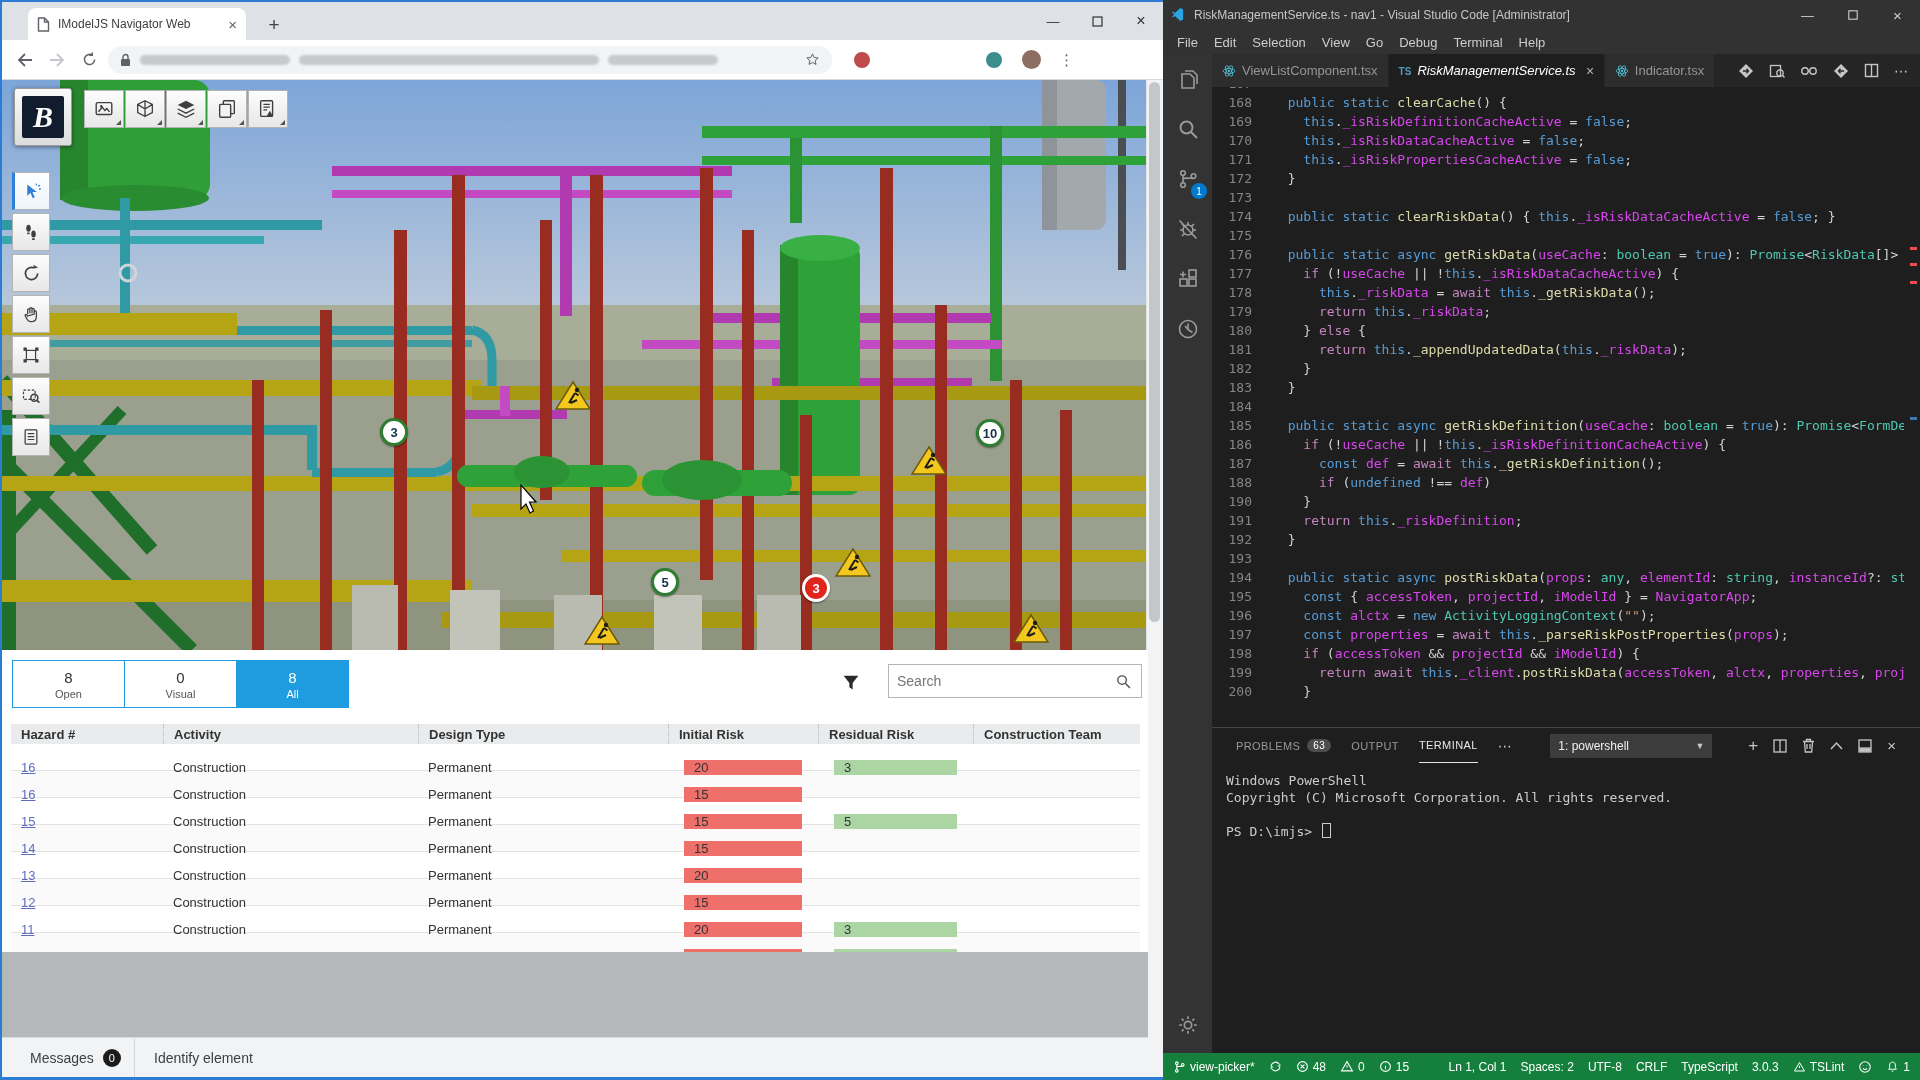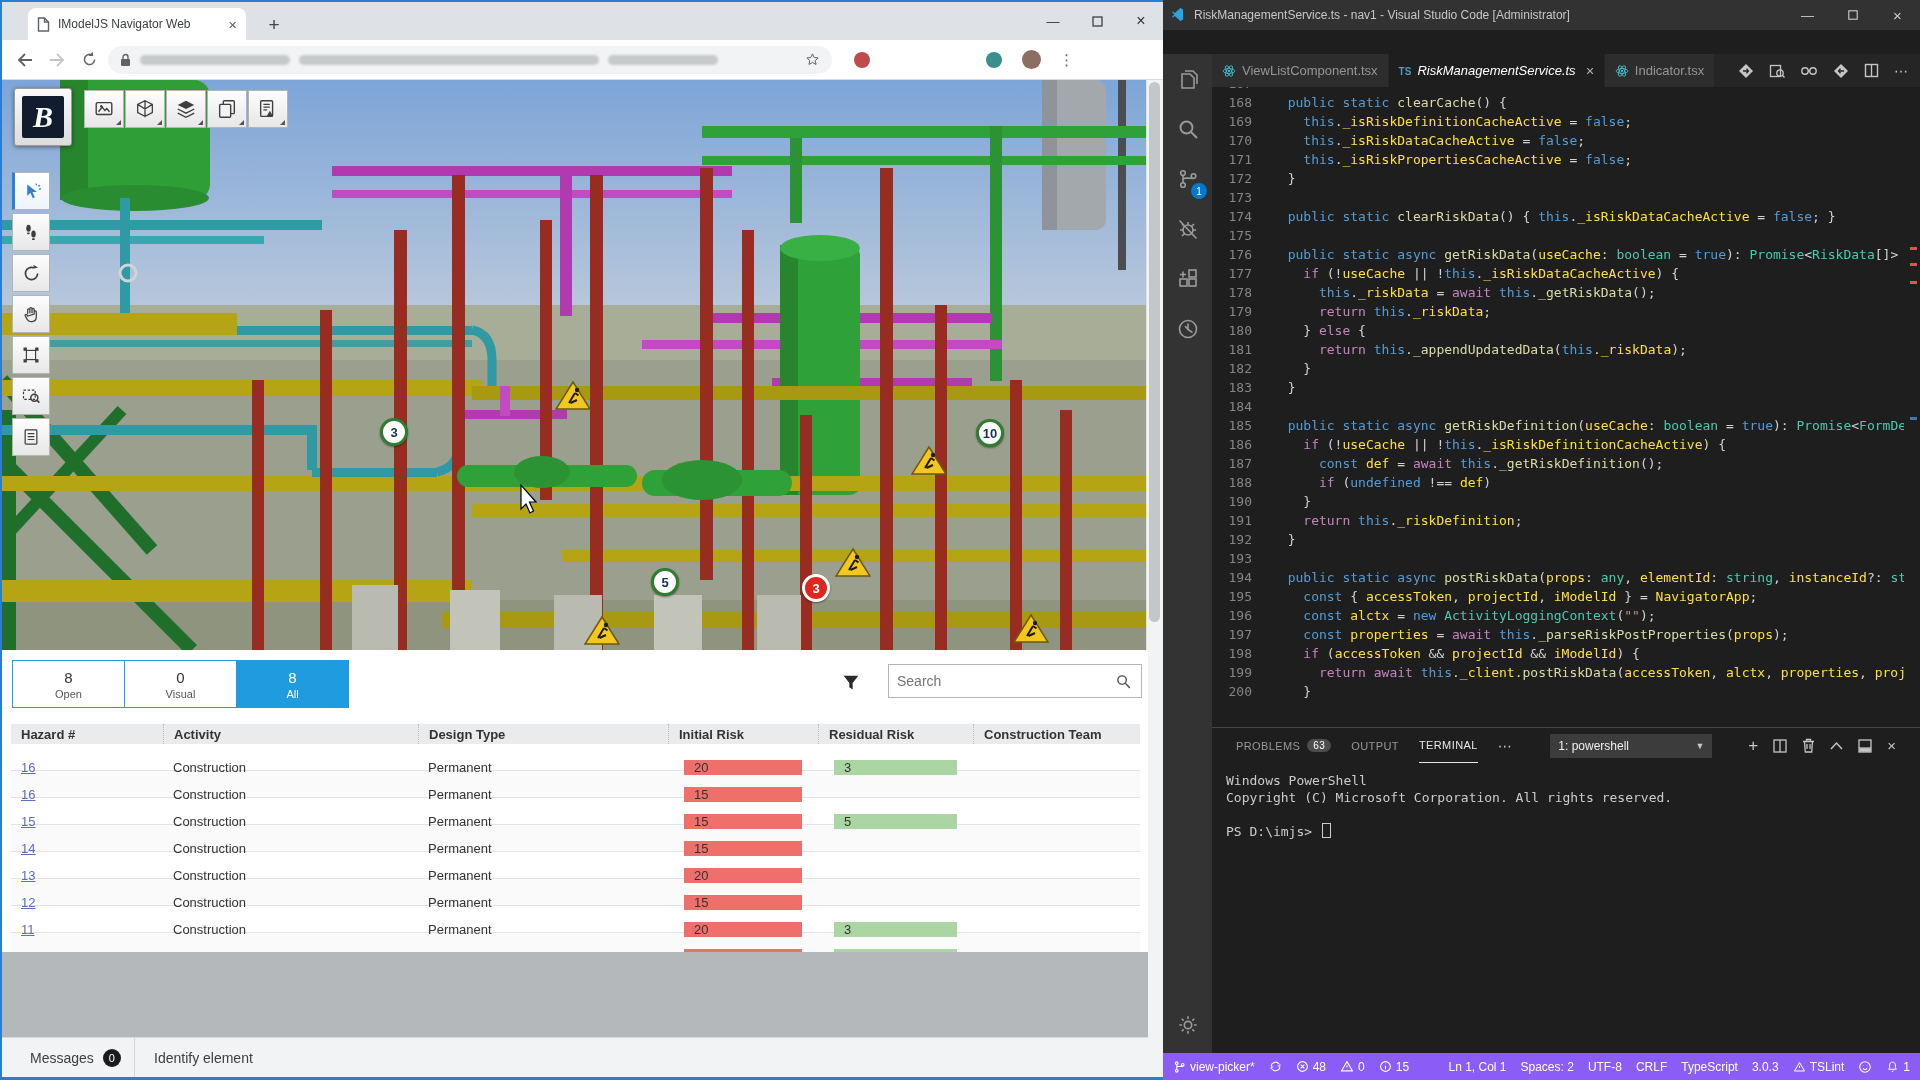--- a/index.html
+++ b/index.html
@@ -105,39 +105,39 @@
          font-size:13px;border-right:1px solid #252526;white-space:nowrap;}
   .vstab.active{background:#1e1e1e;color:#fff;font-style:italic;}
   .vstab .tclose{color:#b5b5b5;font-size:14px;margin-left:4px;}
   #vs-tabactions{margin-left:auto;display:flex;align-items:center;gap:15px;padding-right:12px;color:#c5c5c5;}
   .ta-ico{display:flex;align-items:center;justify-content:center;}
   #vs-editor{position:absolute;left:49px;top:87px;right:0;height:640px;overflow:hidden;background:#1e1e1e;}
   #code-lines{position:absolute;top:-13px;left:0;right:16px;font-family:"DejaVu Sans Mono",monospace;
               font-size:13px;line-height:19px;}
   .cl{display:flex;height:19px;white-space:pre;overflow:hidden;}
   .cl .ln{width:40px;text-align:right;color:#858585;flex:none;padding-right:20px;}
-  .tk-k{color:#569cd6;} .tk-c{color:#c586c0;} .tk-f{color:#dcdcaa;} .tk-v{color:#fde047;}
+  .tk-k{color:#569cd6;} .tk-c{color:#c586c0;} .tk-f{color:#dcdcaa;} .tk-v{color:#d946ef;}
   .tk-t{color:#4ec9b0;} .tk-s{color:#ce9178;} .tk-p{color:#d4d4d4;}
   #ed-ruler{position:absolute;right:0;top:0;width:14px;height:100%;}
   .rmark{position:absolute;right:3px;width:7px;height:3px;background:#f14c4c;}
   #vs-panel{position:absolute;left:49px;top:727px;right:0;height:326px;background:#1e1e1e;border-top:1px solid #474747;box-sizing:border-box;}
   #panel-head{height:35px;display:flex;align-items:center;padding:0 24px;gap:20px;}
   .ptab{font-size:11px;letter-spacing:.4px;color:#989898;display:flex;gap:7px;align-items:center;height:34px;box-sizing:border-box;}
   .ptab.active{color:#e7e7e7;border-bottom:1px solid #e7e7e7;}
   .pbadge{background:#4d4d4d;color:#fff;border-radius:9px;padding:1px 6px;font-size:10px;}
   #panel-dots{color:#c5c5c5;font-size:14px;letter-spacing:2px;}
   #shell-select{margin-left:auto;width:162px;height:24px;background:#3c3c3c;color:#f0f0f0;font-size:12px;
                 display:flex;align-items:center;padding:0 8px;box-sizing:border-box;}
   #shell-select .arr{margin-left:auto;font-size:9px;color:#c5c5c5;}
   #panel-icons{display:flex;align-items:center;gap:15px;margin-left:16px;color:#c5c5c5;}
   #terminal{position:absolute;left:14px;top:44px;font-family:"DejaVu Sans Mono",monospace;font-size:13px;
             line-height:17px;color:#cccccc;}
   .tl{min-height:17px;white-space:pre;}
   .tcur{display:inline-block;width:7px;height:13px;border:1px solid #cccccc;vertical-align:-2px;margin-left:2px;}
-  #vs-status{position:absolute;left:0;right:0;bottom:0;height:27px;background:#8b5cf6;color:#fff;display:flex;
+  #vs-status{position:absolute;left:0;right:0;bottom:0;height:27px;background:#15803d;color:#fff;display:flex;
              align-items:center;font-size:12px;padding:0 10px;box-sizing:border-box;}
   .st-item{display:flex;align-items:center;gap:4px;margin-right:14px;white-space:nowrap;}
   #st-right{margin-left:auto;display:flex;align-items:center;}
   #st-right .st-item{margin-right:0;margin-left:14px;}
   svg{display:block;}
 </style>
 </head>
 <body>
 
 <div id="root">
@@ -603,20 +603,30 @@
       <div id="vs-wincontrols">
         <div class="vs-winbtn">—</div>
         <div class="vs-winbtn">
           <svg width="10" height="10" viewBox="0 0 10 10">
               <rect x="0.8" y="0.8" width="8.4" height="8.4" fill="none" stroke="#cfcfcf" stroke-width="1.1"></rect>
             </svg>
         </div>
         <div class="vs-winbtn" style="font-size:15px">×</div>
       </div>
     </div>
+    <div id="vs-menubar">
+        <span class="menu-item">File</span>
+        <span class="menu-item">Edit</span>
+        <span class="menu-item">Selection</span>
+        <span class="menu-item">View</span>
+        <span class="menu-item">Go</span>
+        <span class="menu-item">Debug</span>
+        <span class="menu-item">Terminal</span>
+        <span class="menu-item">Help</span>
+      </div>
     <div id="vs-activitybar">
       <div class="act">
         <svg width="24" height="24" viewBox="0 0 24 24" fill="none" stroke="currentColor" stroke-width="1.6">
             <path d="M6 7h8l4 4v10H6z"></path>
             <path d="M9 4h8l4 4v9"></path>
           </svg>
       </div>
       <div class="act">
         <svg width="24" height="24" viewBox="0 0 24 24" fill="none" stroke="currentColor" stroke-width="1.9">
             <circle cx="10.5" cy="10.5" r="6"></circle>

